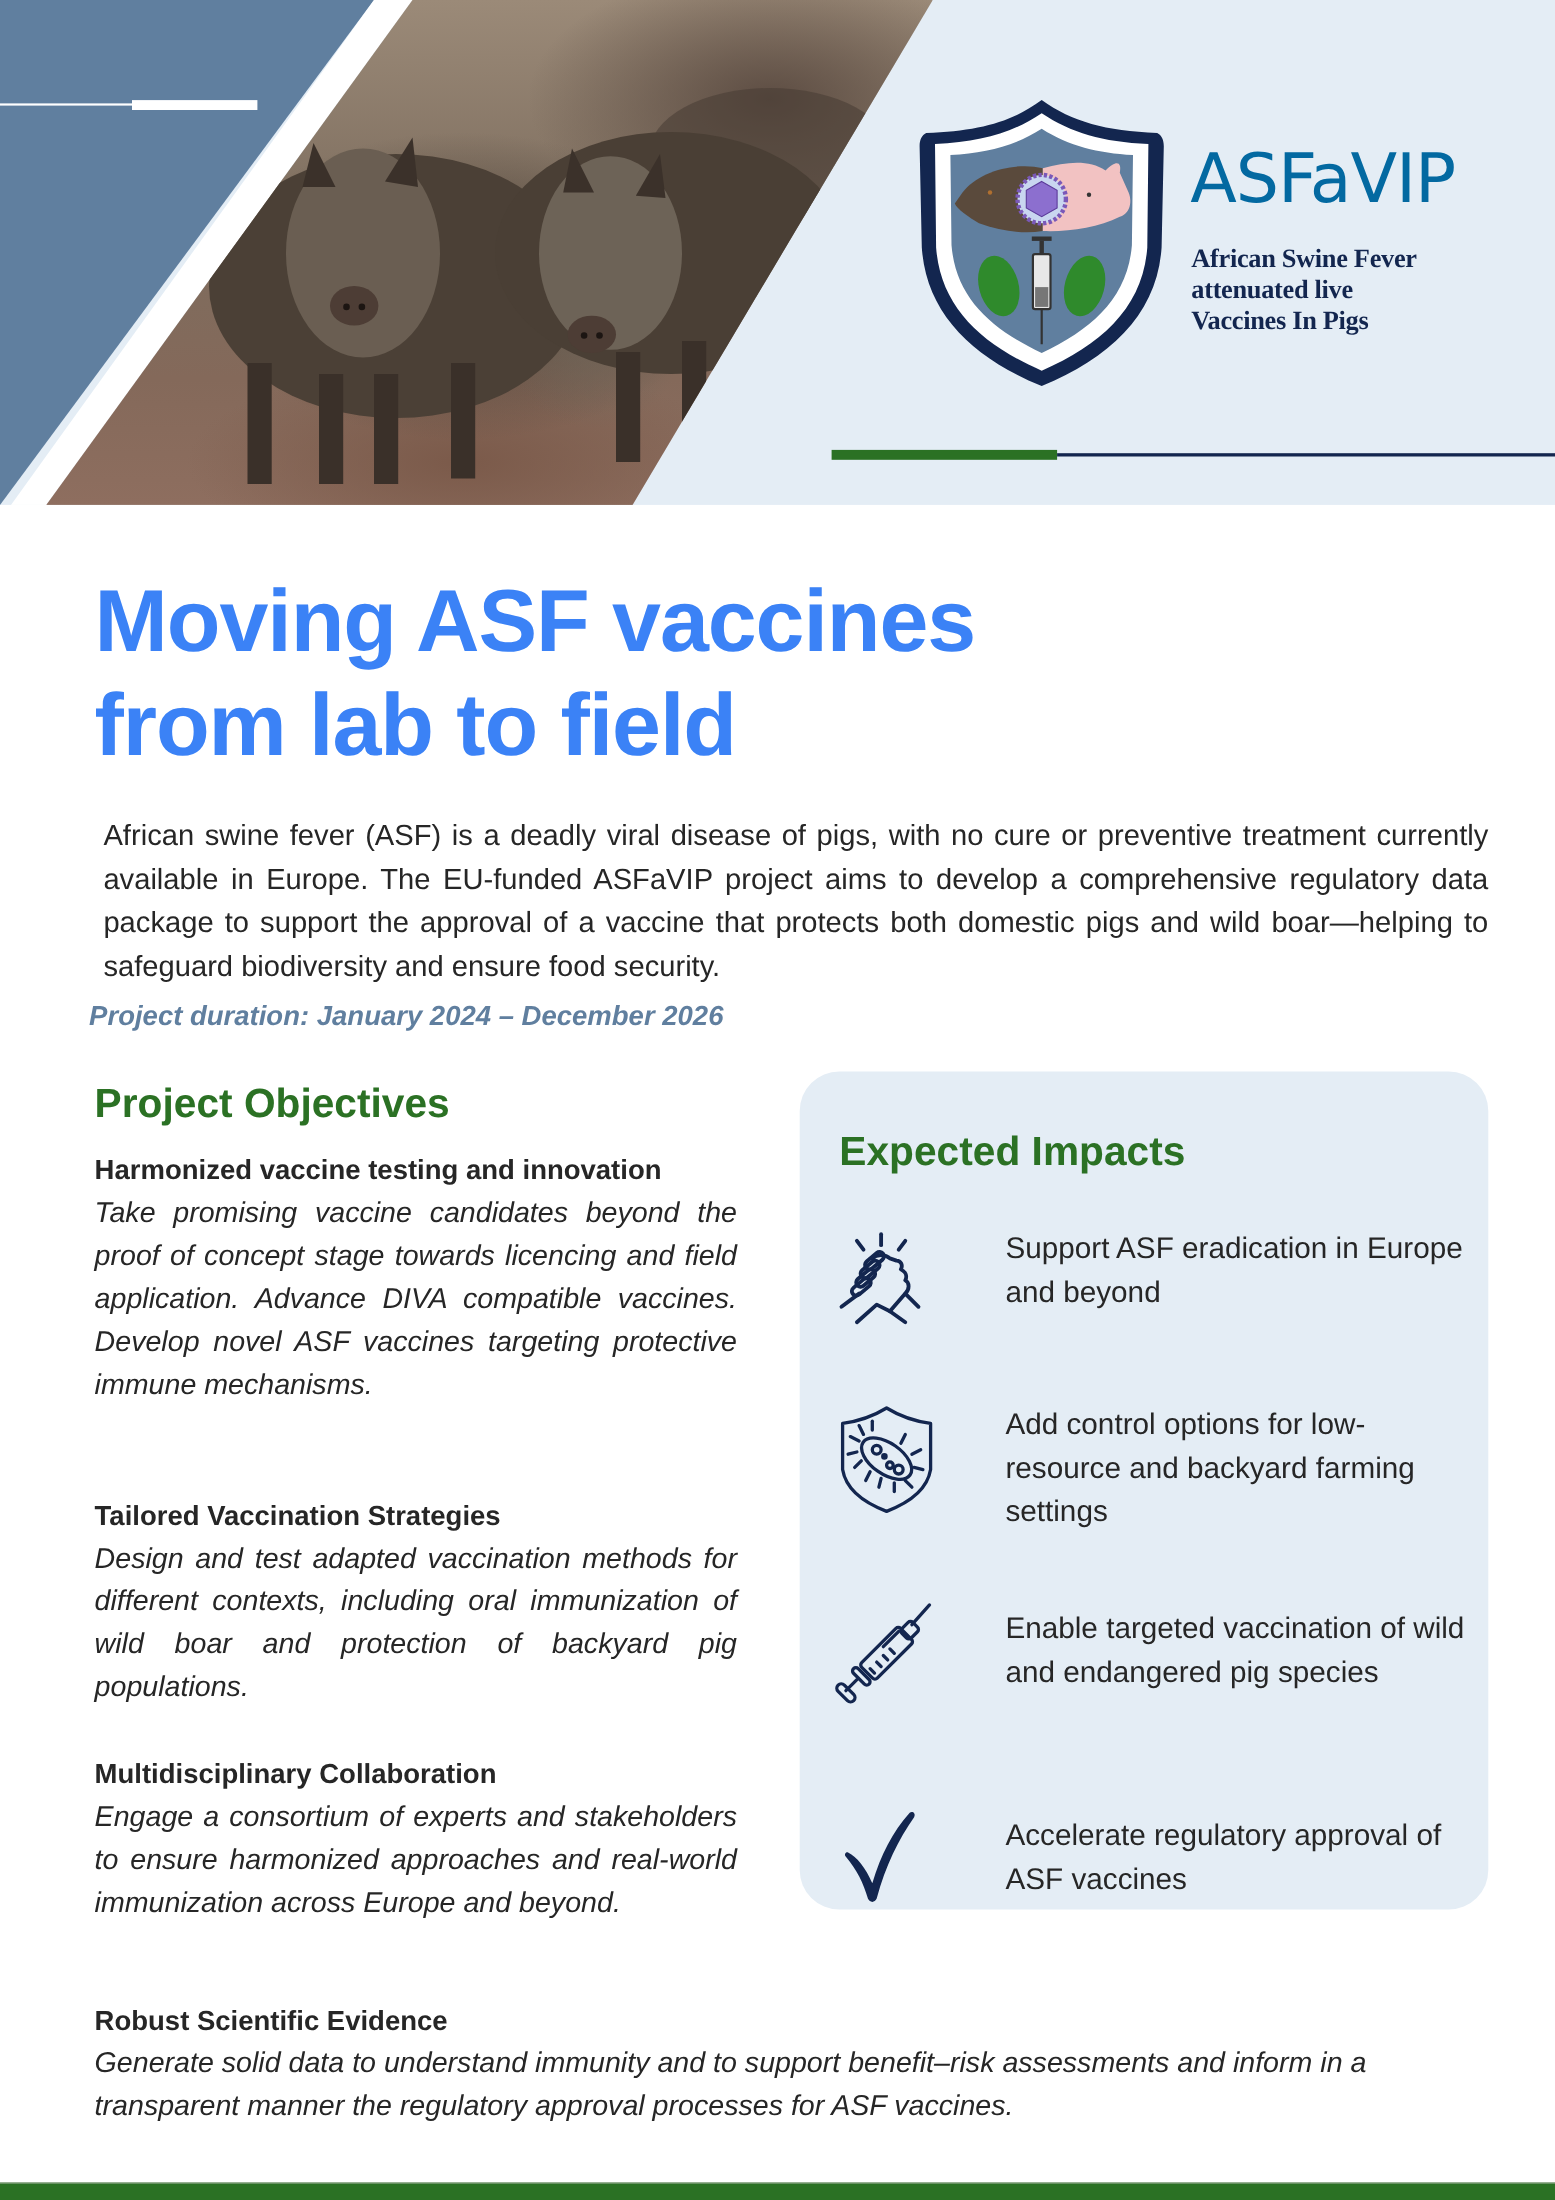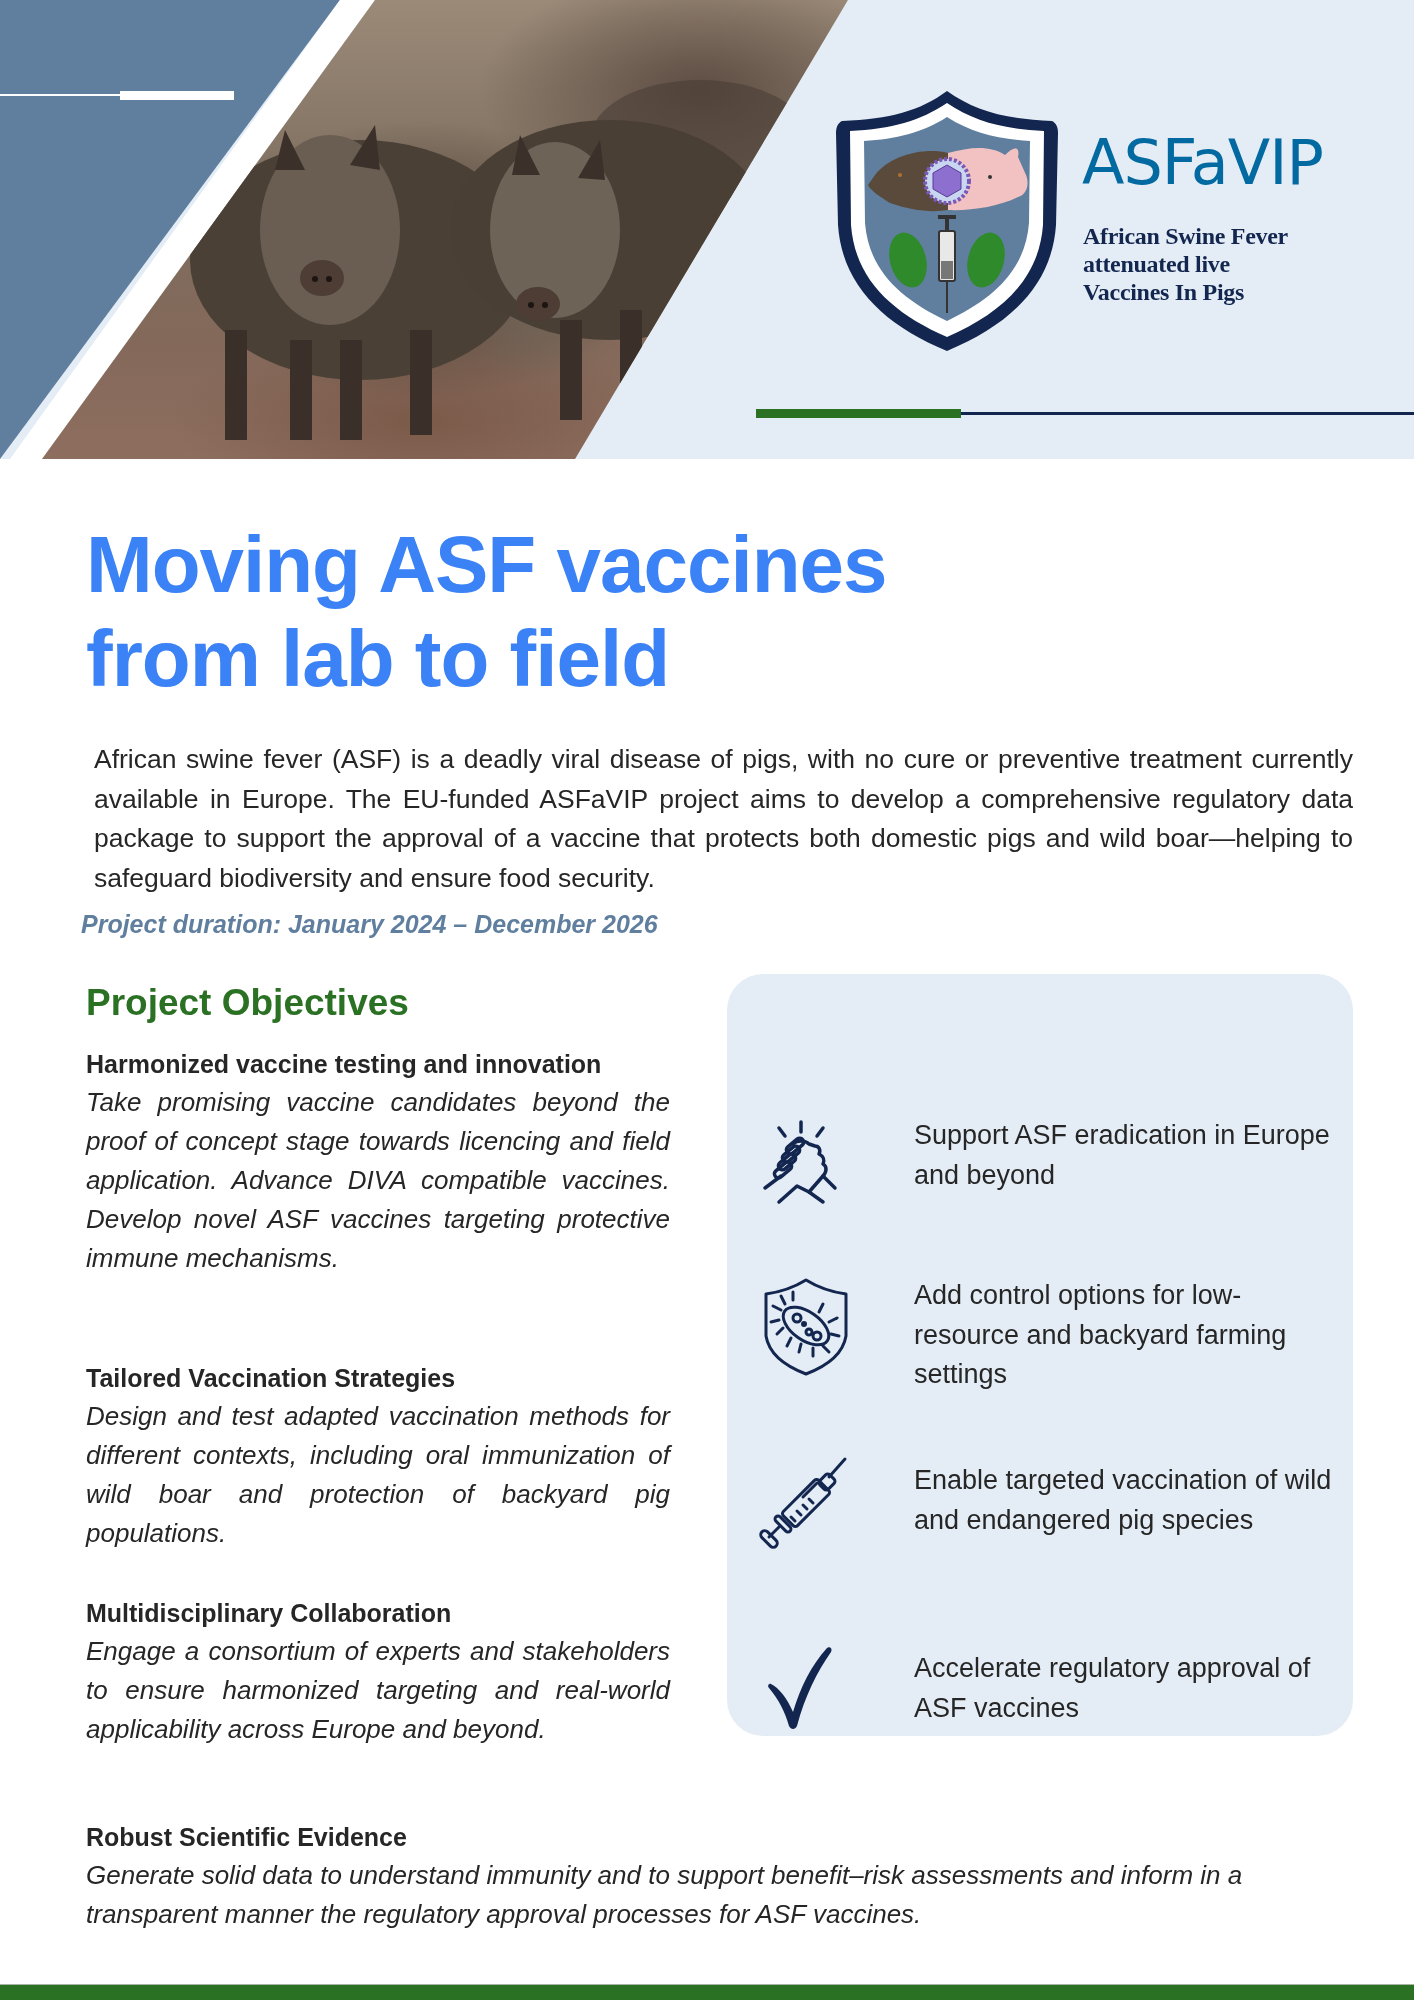--- a/index.html
+++ b/index.html
@@ -152,28 +152,29 @@
 <div class="obj obj-1">
   <div class="obj-title">Harmonized vaccine testing and innovation</div>
   <div class="obj-text">Take promising vaccine candidates beyond the proof of concept stage towards licencing and field application. Advance DIVA compatible vaccines. Develop novel ASF vaccines targeting protective immune mechanisms.</div>
 </div>
 <div class="obj obj-2">
   <div class="obj-title">Tailored Vaccination Strategies</div>
   <div class="obj-text">Design and test adapted vaccination methods for different contexts, including oral immunization of wild boar and protection of backyard pig populations.</div>
 </div>
 <div class="obj obj-3">
   <div class="obj-title">Multidisciplinary Collaboration</div>
-  <div class="obj-text">Engage a consortium of experts and stakeholders to ensure harmonized targeting and real-world applicability across Europe and beyond.</div>
+  <div class="obj-text">Engage a consortium of experts and stakeholders to ensure harmonized approaches and real-world immunization across Europe and beyond.</div>
 </div>
 <div class="obj obj-4">
   <div class="obj-title">Robust Scientific Evidence</div>
   <div class="obj-text">Generate solid data to understand immunity and to support benefit–risk assessments and inform in a transparent manner the regulatory approval processes for ASF vaccines.</div>
 </div>
 
 <div class="impacts">
+  <h2 class="section-title">Expected Impacts</h2>
 
   <div class="impact imp-1">
     <svg class="icon" viewBox="0 0 110 110" fill="none" stroke="#13264f" stroke-width="3.5" stroke-linecap="round" stroke-linejoin="round">
       <line x1="28" y1="32" x2="34" y2="40"></line>
       <line x1="50" y1="26" x2="50" y2="36"></line>
       <line x1="72" y1="32" x2="66" y2="40"></line>
       <path d="M42 48 C46 44 54 44 58 48 L64 50 C68 50 70 54 68 58 C72 60 74 64 72 68 C76 70 76 76 72 80 L58 96"></path>
       <rect x="22" y="70" width="20" height="8" rx="4" transform="rotate(-40 32 74)"></rect>
       <rect x="26" y="62" width="20" height="8" rx="4" transform="rotate(-40 36 66)"></rect>
       <rect x="30" y="54" width="20" height="8" rx="4" transform="rotate(-40 40 58)"></rect>

